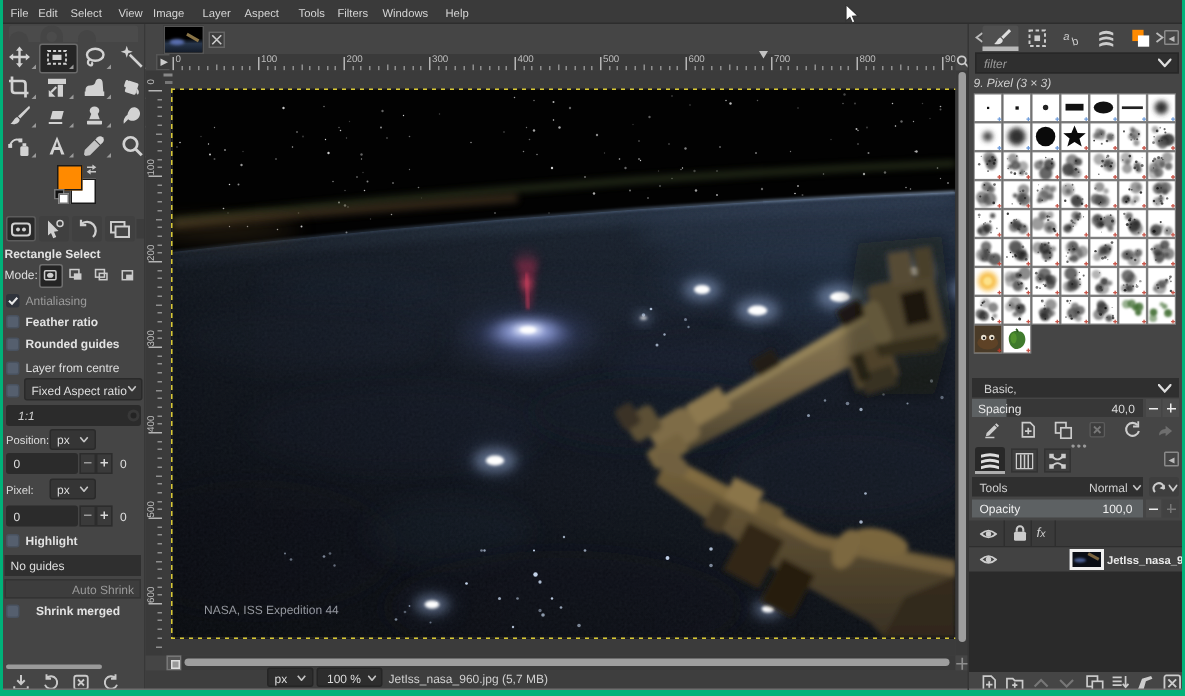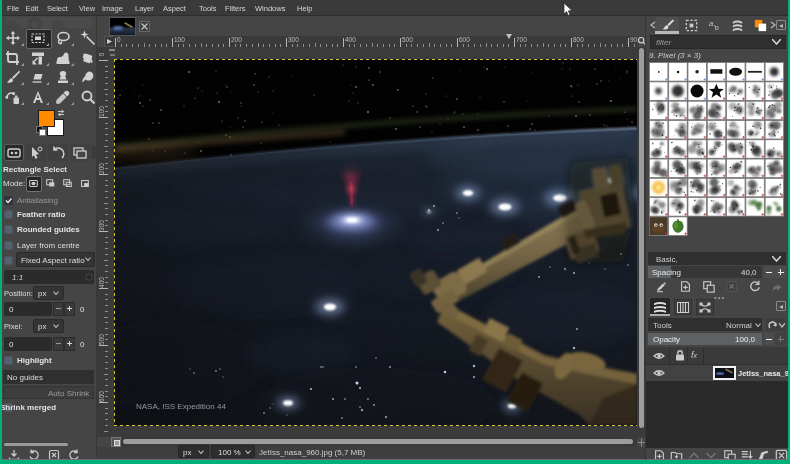--- a/index.html
+++ b/index.html
@@ -272,21 +272,21 @@
 <div class="ab" style="left:67px;top:343.2px;width:5px;height:1.3px;background:#d8d8d8"></div>
 <div class="ab" style="left:68.85px;top:341.3px;width:1.3px;height:5px;background:#d8d8d8"></div>
 <div class="ab" style="left:80px;top:340px;font-size:8px;color:#e0e0e0">0</div>
 <div class="ab" style="left:4px;top:356px;width:9px;height:9px;background:#555f6e;border-radius:2px;border:1px solid #49525f;box-sizing:border-box"></div>
 <div class="ab blbl" style="left:17px;top:356px">Highlight</div>
 <div class="ab" style="left:3px;top:370px;width:91px;height:14px;background:#2f2f2f"></div>
 <div class="ab lbl" style="left:7px;top:373px">No guides</div>
 <div class="ab" style="left:3px;top:386px;width:91px;height:13px;background:#3d3d3d;border:1px solid #333;box-sizing:border-box"></div>
 <div class="ab" style="left:48px;top:389px;font-size:8px;color:#9a9a9a">Auto Shrink</div>
 <div class="ab" style="left:4px;top:403px;width:9px;height:9px;background:#555f6e;border-radius:2px;border:1px solid #49525f;box-sizing:border-box"></div>
-<div class="ab blbl" style="left:0;top:403px">Shrink merged</div>
+<div class="ab blbl" style="left:24px;top:403px">Shrink merged</div>
 <div class="ab" style="left:4px;top:443px;width:64px;height:3px;background:#9a9a9a;border-radius:2px"></div>
 <div class="ab" style="left:8px;top:449px;width:12px;height:12px">
     <svg width="12" height="12" viewBox="0 0 12 12">
       <path d="M6,1 V7 M3.5,4.5 L6,7 L8.5,4.5" stroke="#c9c9c9" stroke-width="1.3" fill="none"></path>
       <path d="M1.5,8.5 V10.5 H10.5 V8.5" stroke="#c9c9c9" stroke-width="1.3" fill="none"></path>
     </svg>
   </div>
 <div class="ab" style="left:28px;top:449px;width:12px;height:12px">
     <svg width="12" height="12" viewBox="0 0 12 12">
       <path d="M3,3 A4.2,4.2 0 1 1 2,7.5 M3,0.5 V3.5 H6" fill="none" stroke="#c9c9c9" stroke-width="1.3"></path>

